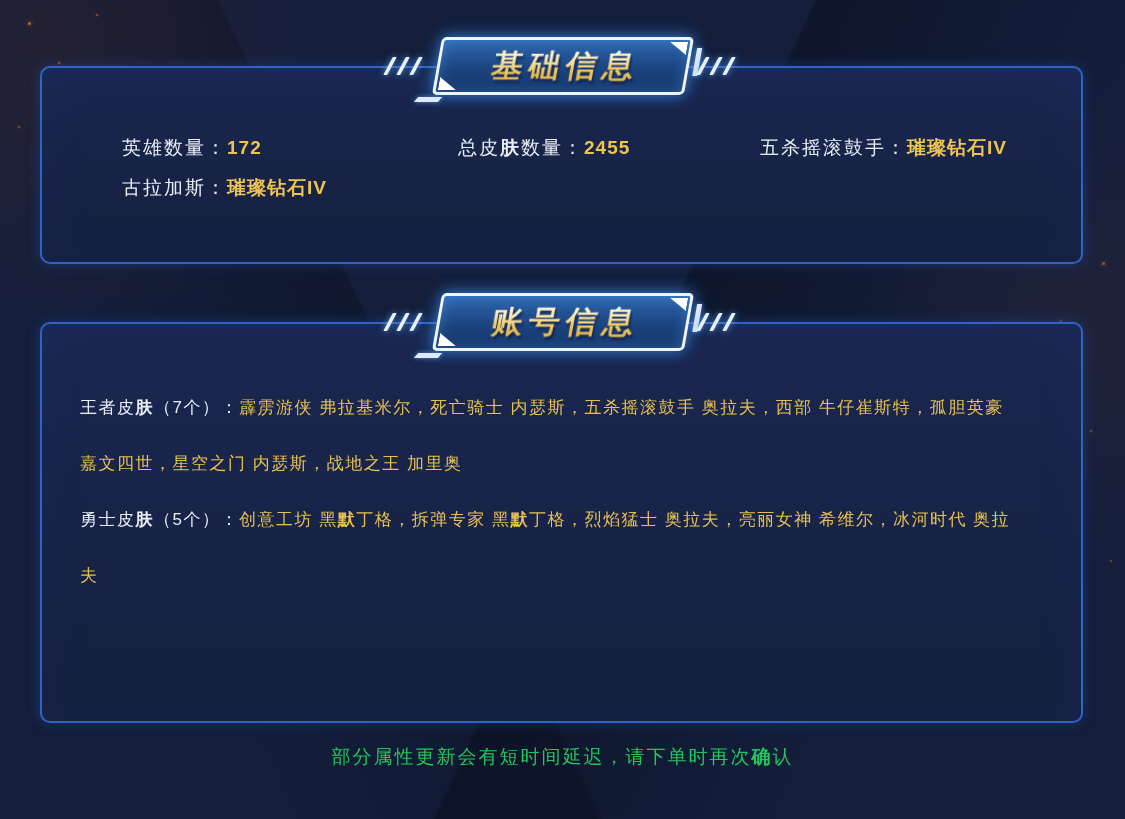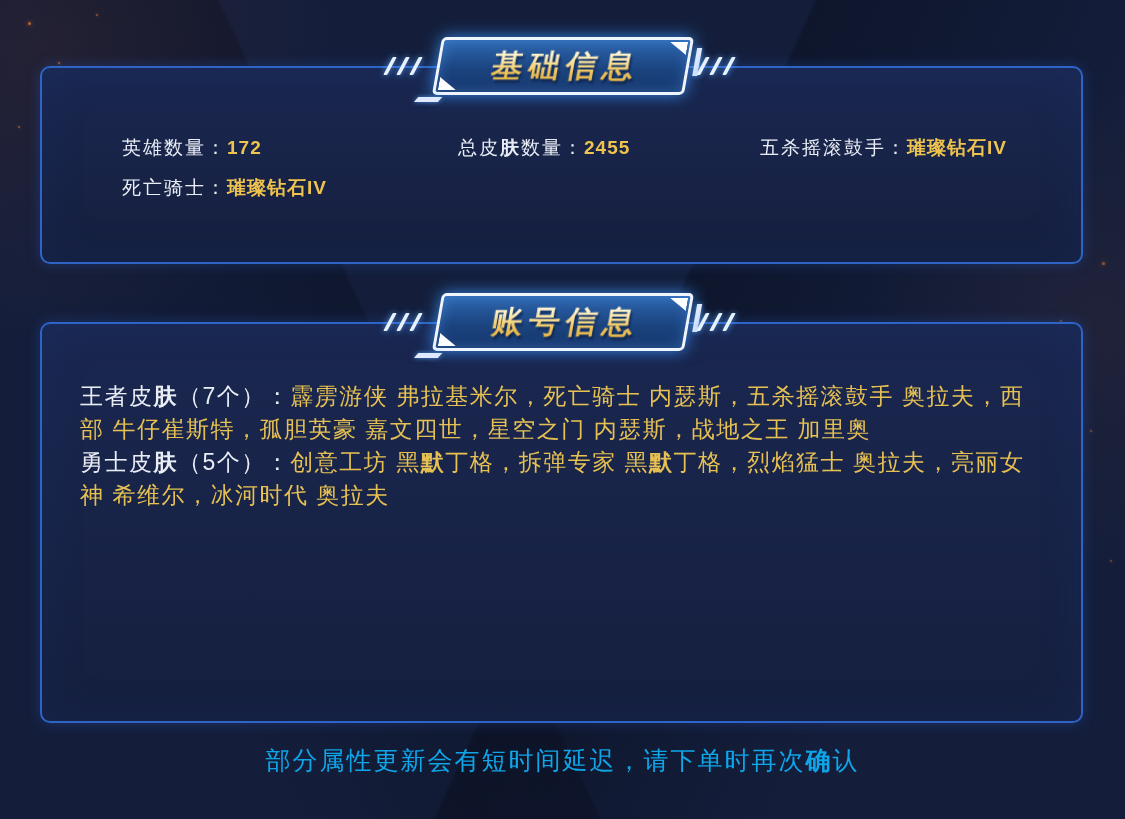--- a/index.html
+++ b/index.html
@@ -67,30 +67,30 @@
     position:absolute;left:80px;top:67px;right:28px;
     display:grid;grid-template-columns:336px 302px 1fr;row-gap:14px;
     font-size:19px;line-height:26px;letter-spacing:2px;
   }
   .info-item{white-space:nowrap;}
   .info-label{color:#e9eef6;}
   .info-value{color:#eec34e;font-weight:700;letter-spacing:1px;}
   
   .skins{
     position:absolute;left:38px;right:55px;top:56px;
-    font-size:23px;line-height:33px;letter-spacing:1.5px;
+    font-size:17px;line-height:56px;letter-spacing:1.5px;
     word-break:normal;
   }
   .skin-group{margin:0;}
   .skin-label{color:#e9eef6;}
   .skin-value{color:#e6c052;}
   
   .footer-note{
     position:absolute;left:0;right:0;top:744px;text-align:center;
-    color:#0ea5e9;font-size:25px;letter-spacing:2px;
+    color:#22c55e;font-size:19px;letter-spacing:2px;
   }
   b{font-weight:700;}
 </style>
 </head>
 <body>
 
 <div class="page">
 
   <div class="ember" style="left:28px;top:22px;width:3px;height:3px;opacity:.8;box-shadow:0 0 4px #e07b33;"></div>
   <div class="ember" style="left:58px;top:62px;width:2px;height:2px;opacity:.7;box-shadow:0 0 3px #e07b33;"></div>
@@ -110,21 +110,21 @@
       <div class="info-item">
         <span class="info-label">英雄数量：</span><span class="info-value">172</span>
       </div>
       <div class="info-item">
         <span class="info-label">总皮<b>肤</b>数量：</span><span class="info-value">2455</span>
       </div>
       <div class="info-item">
         <span class="info-label">五杀摇滚鼓手：</span><span class="info-value">璀璨钻石IV</span>
       </div>
       <div class="info-item">
-        <span class="info-label">死亡骑士：</span><span class="info-value">璀璨钻石IV</span>
+        <span class="info-label">古拉加斯：</span><span class="info-value">璀璨钻石IV</span>
       </div>
     </div>
   </div>
 
   <div class="ticks ticks--b-left">
       <div class="tick"></div>
       <div class="tick"></div>
       <div class="tick"></div>
     </div>
   <div class="ticks ticks--b-right">

